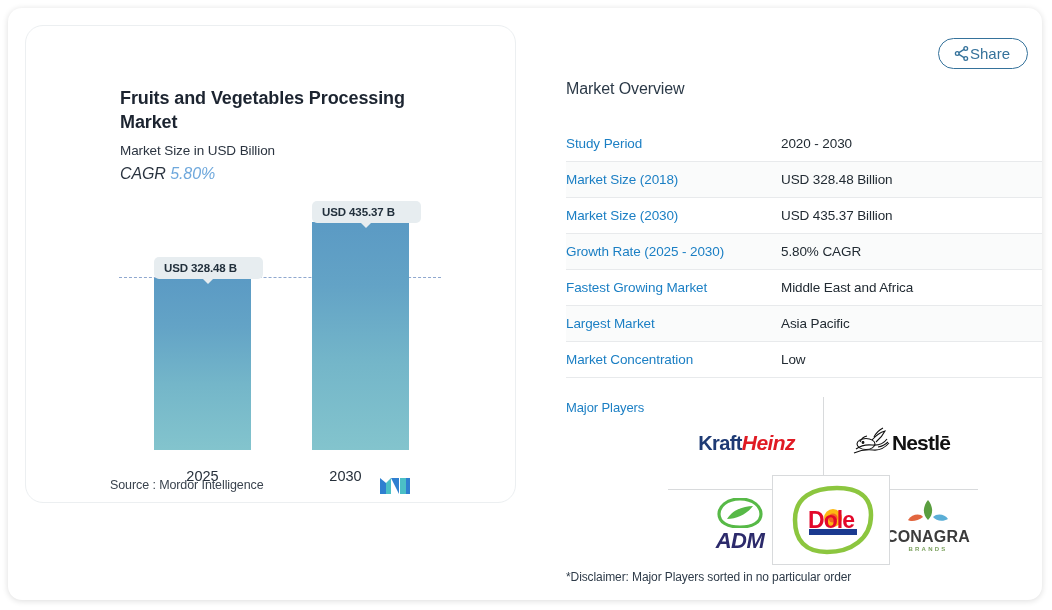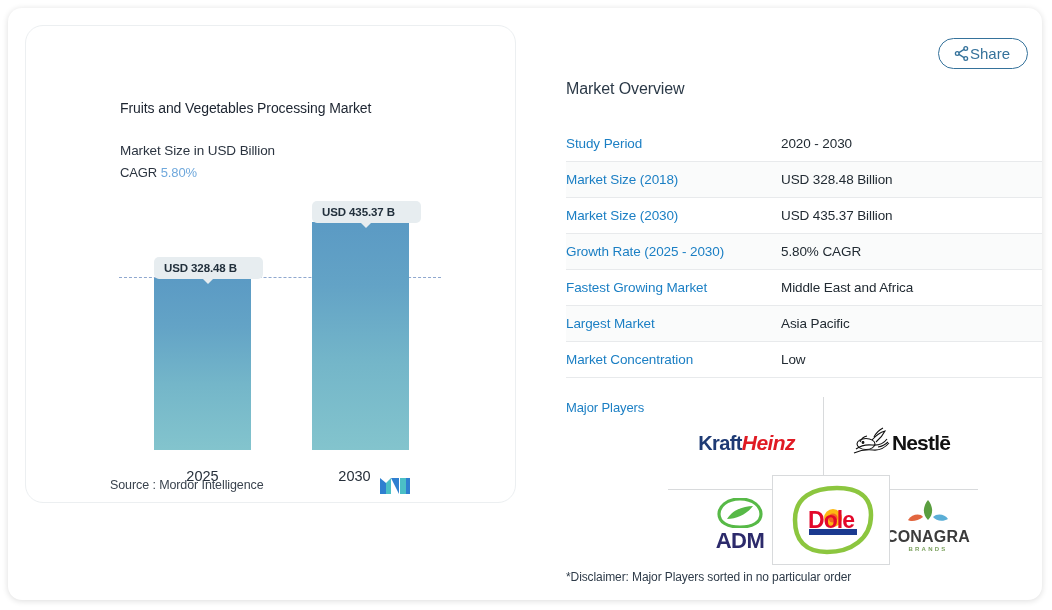--- a/index.html
+++ b/index.html
@@ -35,43 +35,44 @@
     width: 491px;
     height: 478px;
     background: #ffffff;
     border: 1px solid #eceff1;
     border-radius: 18px;
     box-sizing: border-box;
   }
   .chart-title {
     position: absolute;
     left: 94px;
-    top: 73px;
+    top: 61px;
     width: 300px;
-    font-size: 14px;
-    font-weight: normal;
+    font-size: 18px;
+    font-weight: bold;
     color: #1c2430;
     line-height: 1.32;
     letter-spacing: -0.1px;
   }
   .chart-subtitle {
     position: absolute;
     left: 94px;
     top: 117px;
     font-size: 13.5px;
     color: #2b3440;
     letter-spacing: -0.1px;
   }
   .chart-cagr {
     position: absolute;
     left: 94px;
     top: 139px;
-    font-size: 13px;
+    font-size: 16px;
     color: #2b3440;
     letter-spacing: -0.1px;
+    font-style: italic;
   }
   .chart-cagr .cagr-val { color: #6fa8dc; }
 
   .plot {
     position: absolute;
     left: 0;
     top: 0;
     width: 491px;
     height: 478px;
   }
@@ -94,21 +95,21 @@
 
   .bar-label {
     position: absolute;
     bottom: 20px;
     width: 97px;
     text-align: center;
     font-size: 14.5px;
     color: #262f3a;
   }
   .bar-label-2025 { left: 128px; }
-  .bar-label-2030 { left: 280px; }
+  .bar-label-2030 { left: 271px; }
 
   .tooltip {
     position: absolute;
     background: #e7edf0;
     border-radius: 5px;
     padding: 5px 26px 5px 10px;
     font-size: 11.5px;
     font-weight: bold;
     color: #22303c;
     white-space: nowrap;
@@ -242,21 +243,21 @@
   .cell-dole {
     left: 104px; top: 78px; width: 116px; height: 88px;
     background: #ffffff;
     border: 1px solid #d8dadc;
     z-index: 3;
   }
 
   .kraft-text { font-size: 20px; font-weight: bold; color: #1e3a74; letter-spacing: -0.6px; }
   .heinz-text { font-size: 21px; font-weight: bold; font-style: italic; color: #e01b24; letter-spacing: -0.6px; }
   .nestle-text { font-size: 21px; font-weight: bold; color: #111111; letter-spacing: -0.8px; }
-  .adm-text { font-size: 22px; font-weight: bold; color: #2c2a6b; letter-spacing: -0.5px; }
+  .adm-text { font-size: 22px; font-weight: bold; color: #2c2a6b; letter-spacing: -0.5px; font-style: italic; }
   .conagra-text { font-size: 16px; font-weight: bold; color: #3b3b3b; letter-spacing: 0.2px; }
   .conagra-sub { font-size: 6px; font-weight: bold; color: #7aa05c; letter-spacing: 2.2px; }
   .dole-text { font-size: 23px; font-weight: bold; color: #e3082a; letter-spacing: -1px; }
 
   .disclaimer {
     position: absolute;
     left: 10px;
     top: 545px;
     font-size: 12px;
     color: #2e3b49;

